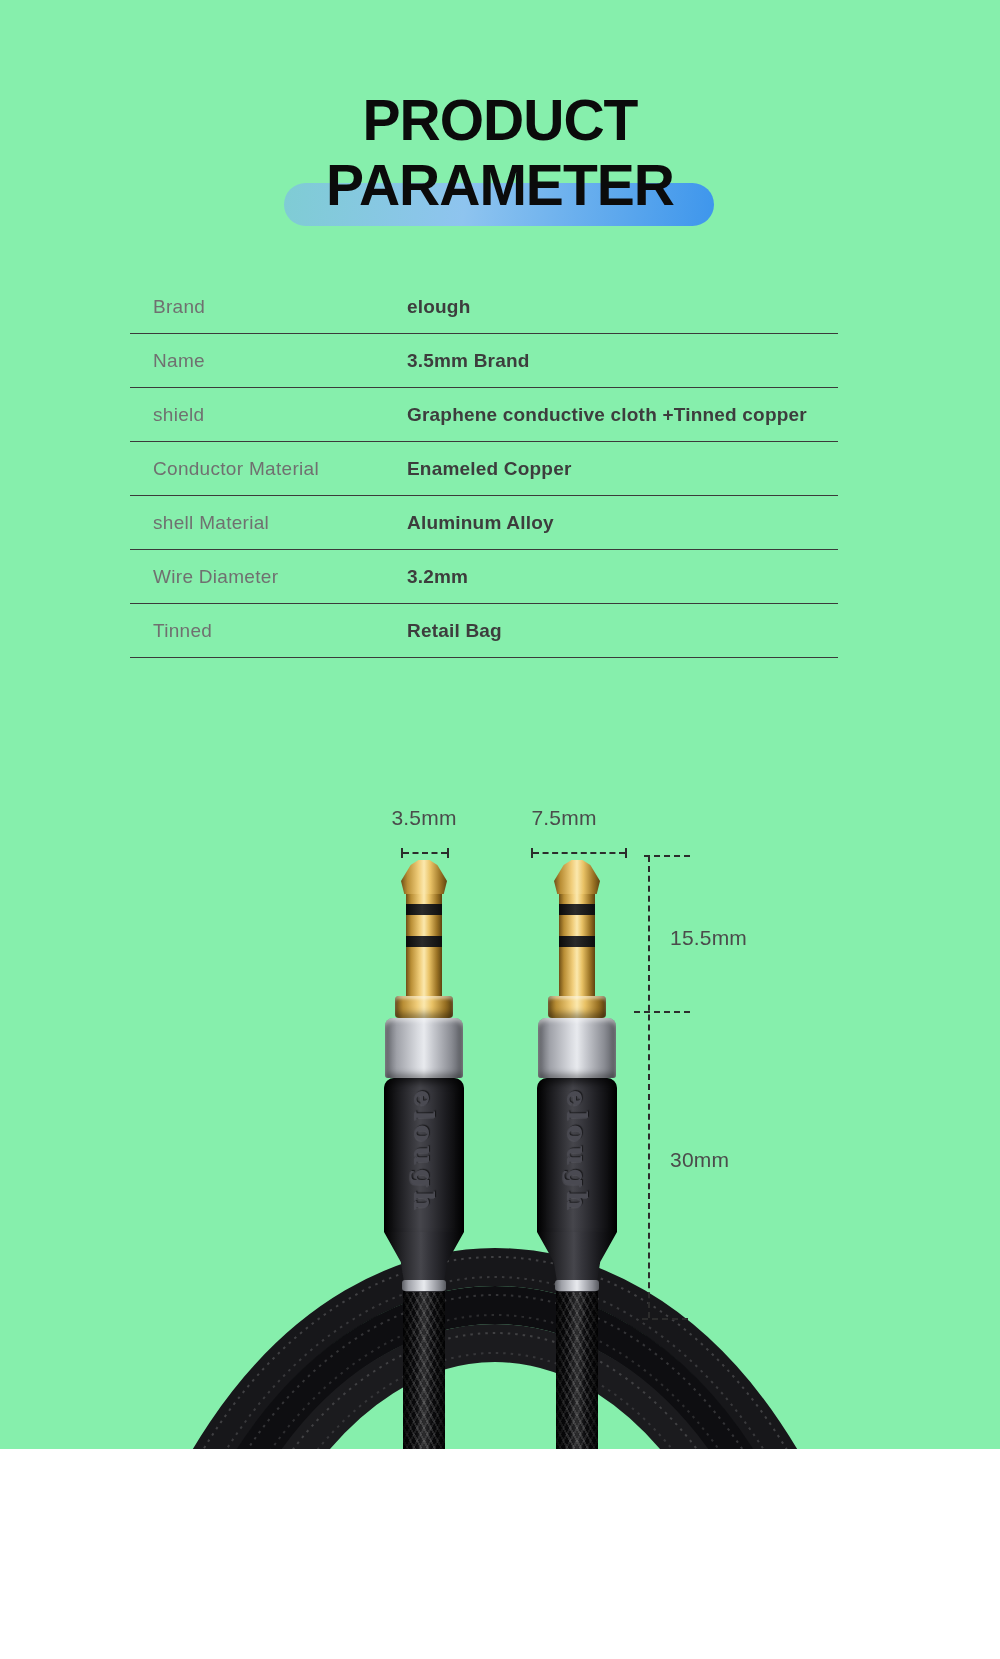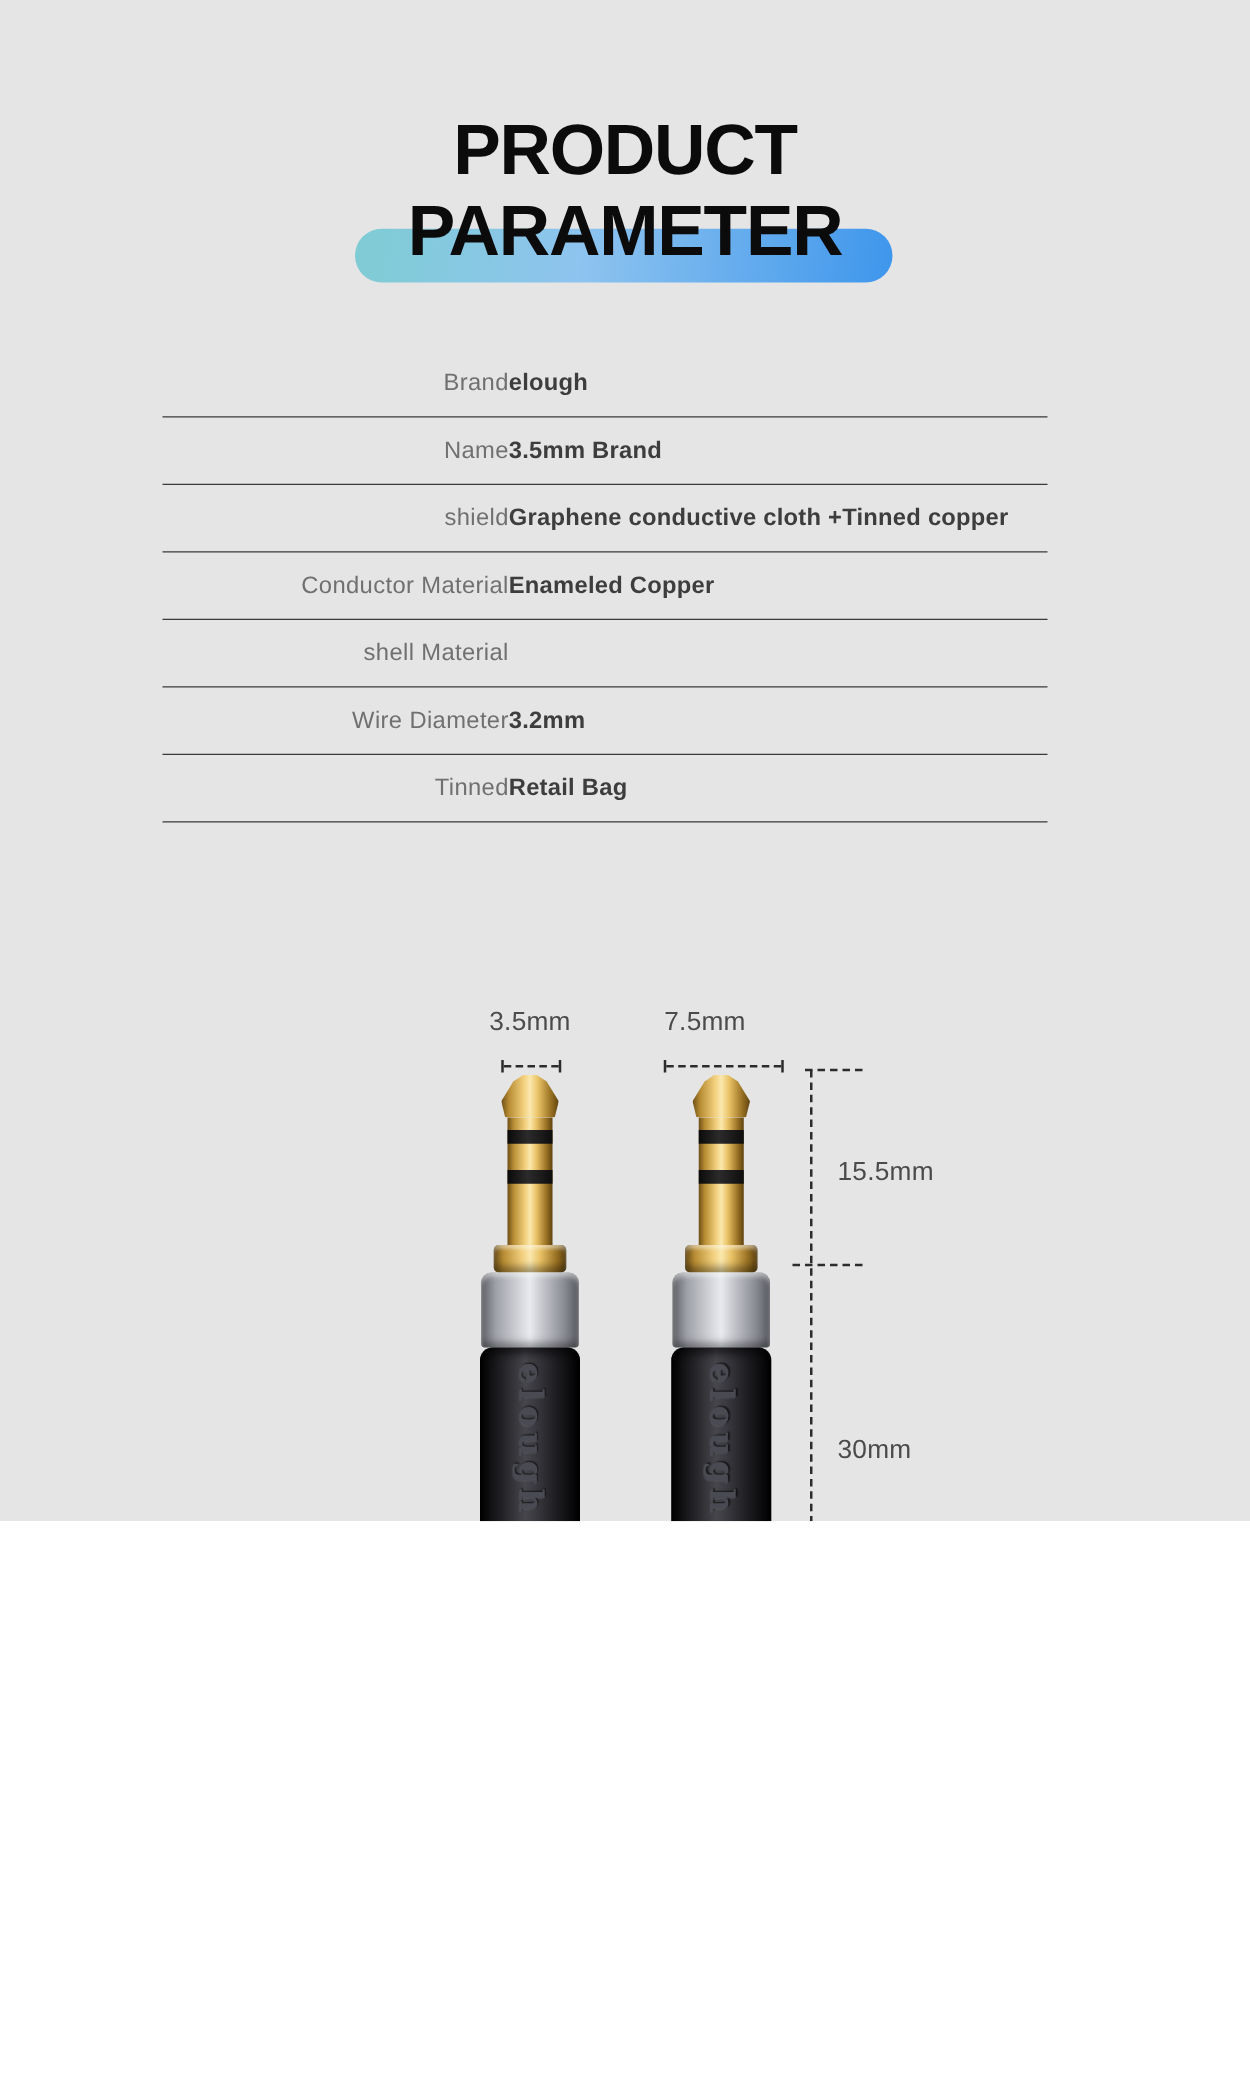--- a/index.html
+++ b/index.html
@@ -1,37 +1,37 @@
 <!DOCTYPE html>
 <html><head>
 <meta charset="utf-8">
 <style>
   html,body{margin:0;padding:0;background:#ffffff;}
   .canvas{
-    position:relative;width:1000px;height:1217px;margin:0 auto;
-    background:#e5e5e5;overflow:hidden;
+    position:relative;width:1000px;height:1449px;margin:0 auto;
+    background:#86efac;overflow:hidden;
     font-family:"Liberation Sans",sans-serif;
   }
   
   .title-l1,.title-l2{
     position:absolute;left:0;right:0;text-align:center;line-height:1;
     font-family:"Liberation Sans",sans-serif;font-weight:bold;
     font-size:57px;letter-spacing:-1px;color:#0b0b0b;z-index:2;
   }
   .title-l1{top:92px;}
   .title-l2{top:157px;}
   .pill{
     position:absolute;left:284px;top:183px;width:430px;height:43px;
     border-radius:22px;z-index:1;
     background:linear-gradient(96deg,#7fccd4 0%,#8ec4ef 42%,#3e96ec 100%);
   }
   
   .spec-table{position:absolute;left:130px;top:280px;width:708px;z-index:2;}
   .spec-row{display:flex;align-items:center;height:53px;border-bottom:1.5px solid #3a3a3a;}
-  .spec-label{width:254px;padding-left:23px;font-size:19px;color:#707070;letter-spacing:.3px;text-align:right;}
+  .spec-label{width:254px;padding-left:23px;font-size:19px;color:#707070;letter-spacing:.3px;}
   .spec-value{flex:1;font-size:19px;font-weight:bold;color:#3d3d3d;letter-spacing:.2px;}
   
   .dim{position:absolute;font-weight:normal;font-size:21px;color:#4b4b4b;z-index:6;letter-spacing:.2px;}
   .plugd{left:424px;top:806px;transform:translateX(-50%);}
   .connd{left:564px;top:806px;transform:translateX(-50%);}
   .len1{left:670px;top:926px;}
   .len2{left:670px;top:1148px;}
   .h-bracket{position:absolute;height:10px;border-left:2px solid #2c2c2c;border-right:2px solid #2c2c2c;z-index:6;}
   .h-bracket::after{content:"";position:absolute;left:0;right:0;top:4px;border-top:2px dashed #2c2c2c;}
   .b35{left:401px;top:848px;width:44px;}
@@ -141,20 +141,21 @@
         <div class="spec-value">Graphene conductive cloth +Tinned copper</div>
       </div>
 
       <div class="spec-row">
         <div class="spec-label">Conductor Material</div>
         <div class="spec-value">Enameled Copper</div>
       </div>
 
       <div class="spec-row">
         <div class="spec-label">shell Material</div>
+        <div class="spec-value">Aluminum Alloy</div>
       </div>
 
       <div class="spec-row">
         <div class="spec-label">Wire Diameter</div>
         <div class="spec-value">3.2mm</div>
       </div>
 
       <div class="spec-row">
         <div class="spec-label">Tinned</div>
         <div class="spec-value">Retail Bag</div>

